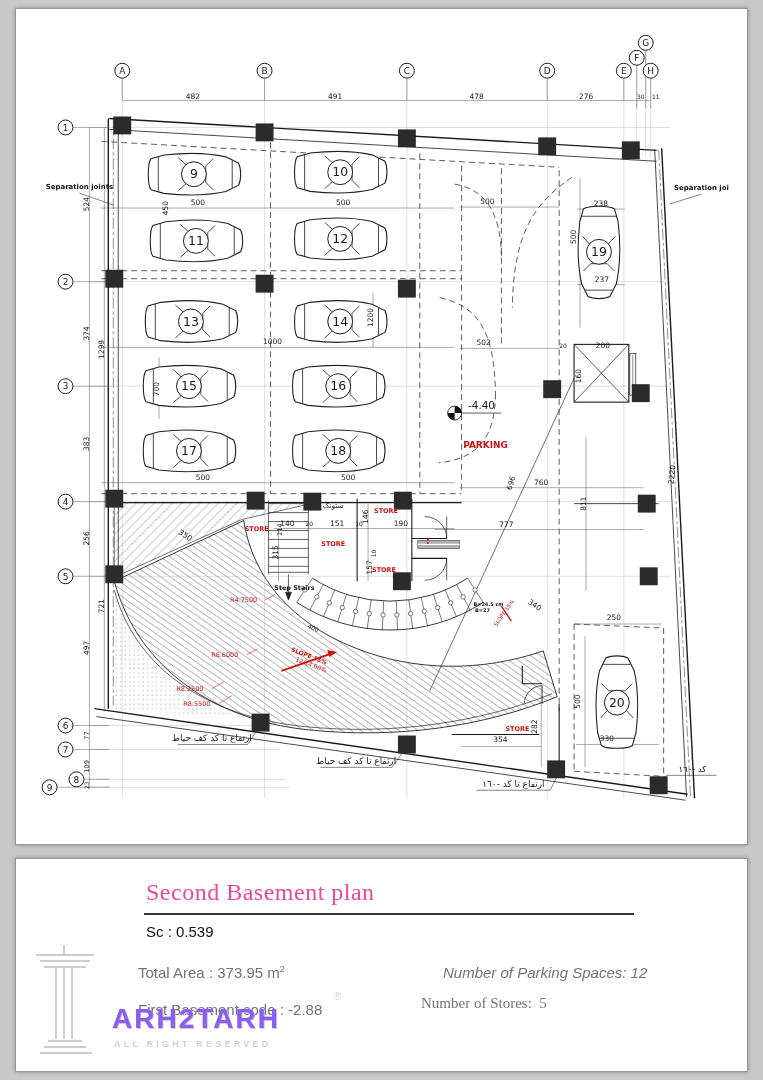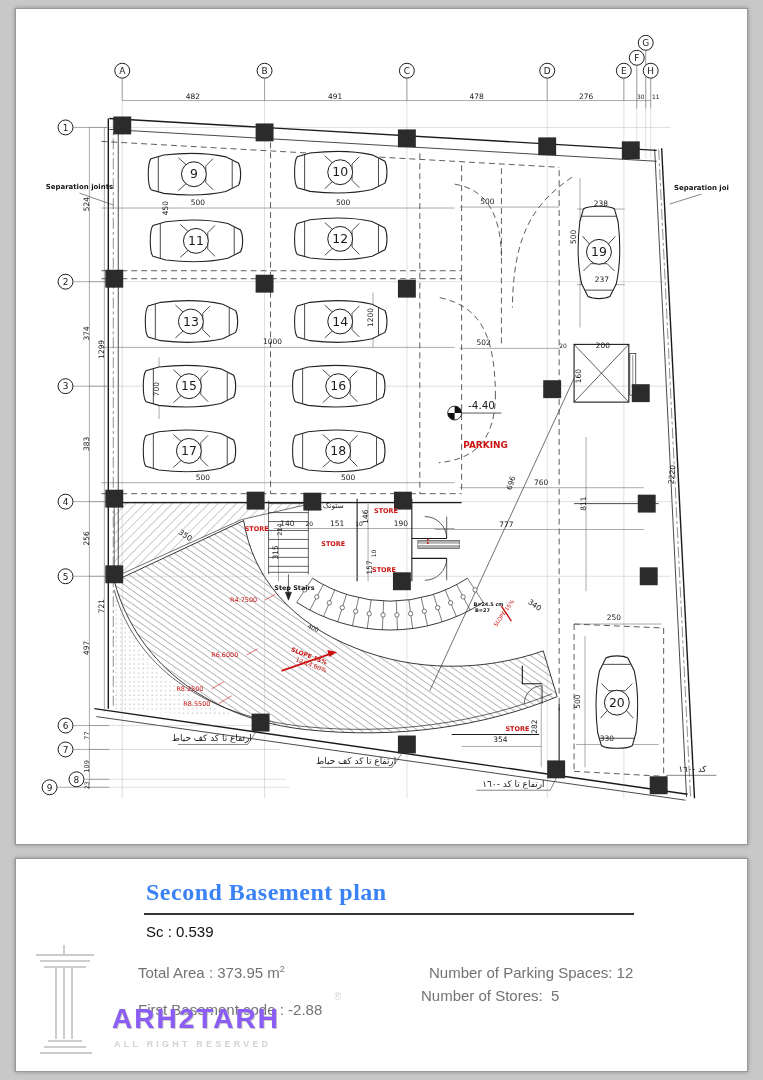--- a/index.html
+++ b/index.html
@@ -12,30 +12,30 @@
   .panel{
     position:absolute;left:15px;width:731px;background:#fff;
     border:1px solid #979797;box-shadow:0 0 4px rgba(0,0,0,.3);
   }
   #plan-panel{top:8px;height:835px;}
   #title-panel{top:858px;height:212px;}
   svg text{font-family:"DejaVu Sans", sans-serif;}
   
   .tb-title{
     position:absolute;left:130px;top:20px;
-    font-family:"Liberation Serif", serif;font-weight:bold;font-size:24px;color:#3b82f6;
+    font-family:"Liberation Serif", serif;font-weight:normal;font-size:24px;color:#ec4899;
     letter-spacing:.5px;
   }
   .tb-underline{position:absolute;left:128px;top:54px;width:490px;height:2px;background:#333;}
   .tb-scale{position:absolute;left:130px;top:64px;font-size:15px;color:#111;}
   .tb-item{position:absolute;font-size:15px;color:#737373;white-space:pre;}
   #tb-area{left:122px;top:105px;}
   #tb-code{left:122px;top:142px;}
-  #tb-parking{left:413px;top:105px;}
-  #tb-stores{left:405px;top:128px;}
+  #tb-parking{left:427px;top:105px;font-style:italic;}
+  #tb-stores{left:405px;top:136px;font-family:Liberation Serif, serif;}
   #tb-area sup{font-size:9px;}
   
   .logo{position:absolute;left:18px;top:84px;width:330px;height:120px;}
   .logo-text{
     position:absolute;left:78px;top:60px;
     font-weight:bold;font-size:28px;letter-spacing:2px;
     color:#8b5cf6;text-shadow:0 0 1px #b5b5b5, 1px 1px 0 #cfcfcf;
   }
   .logo-reg{position:absolute;left:300px;top:48px;font-size:10px;color:#d5d5d5;}
   .logo-sub{

